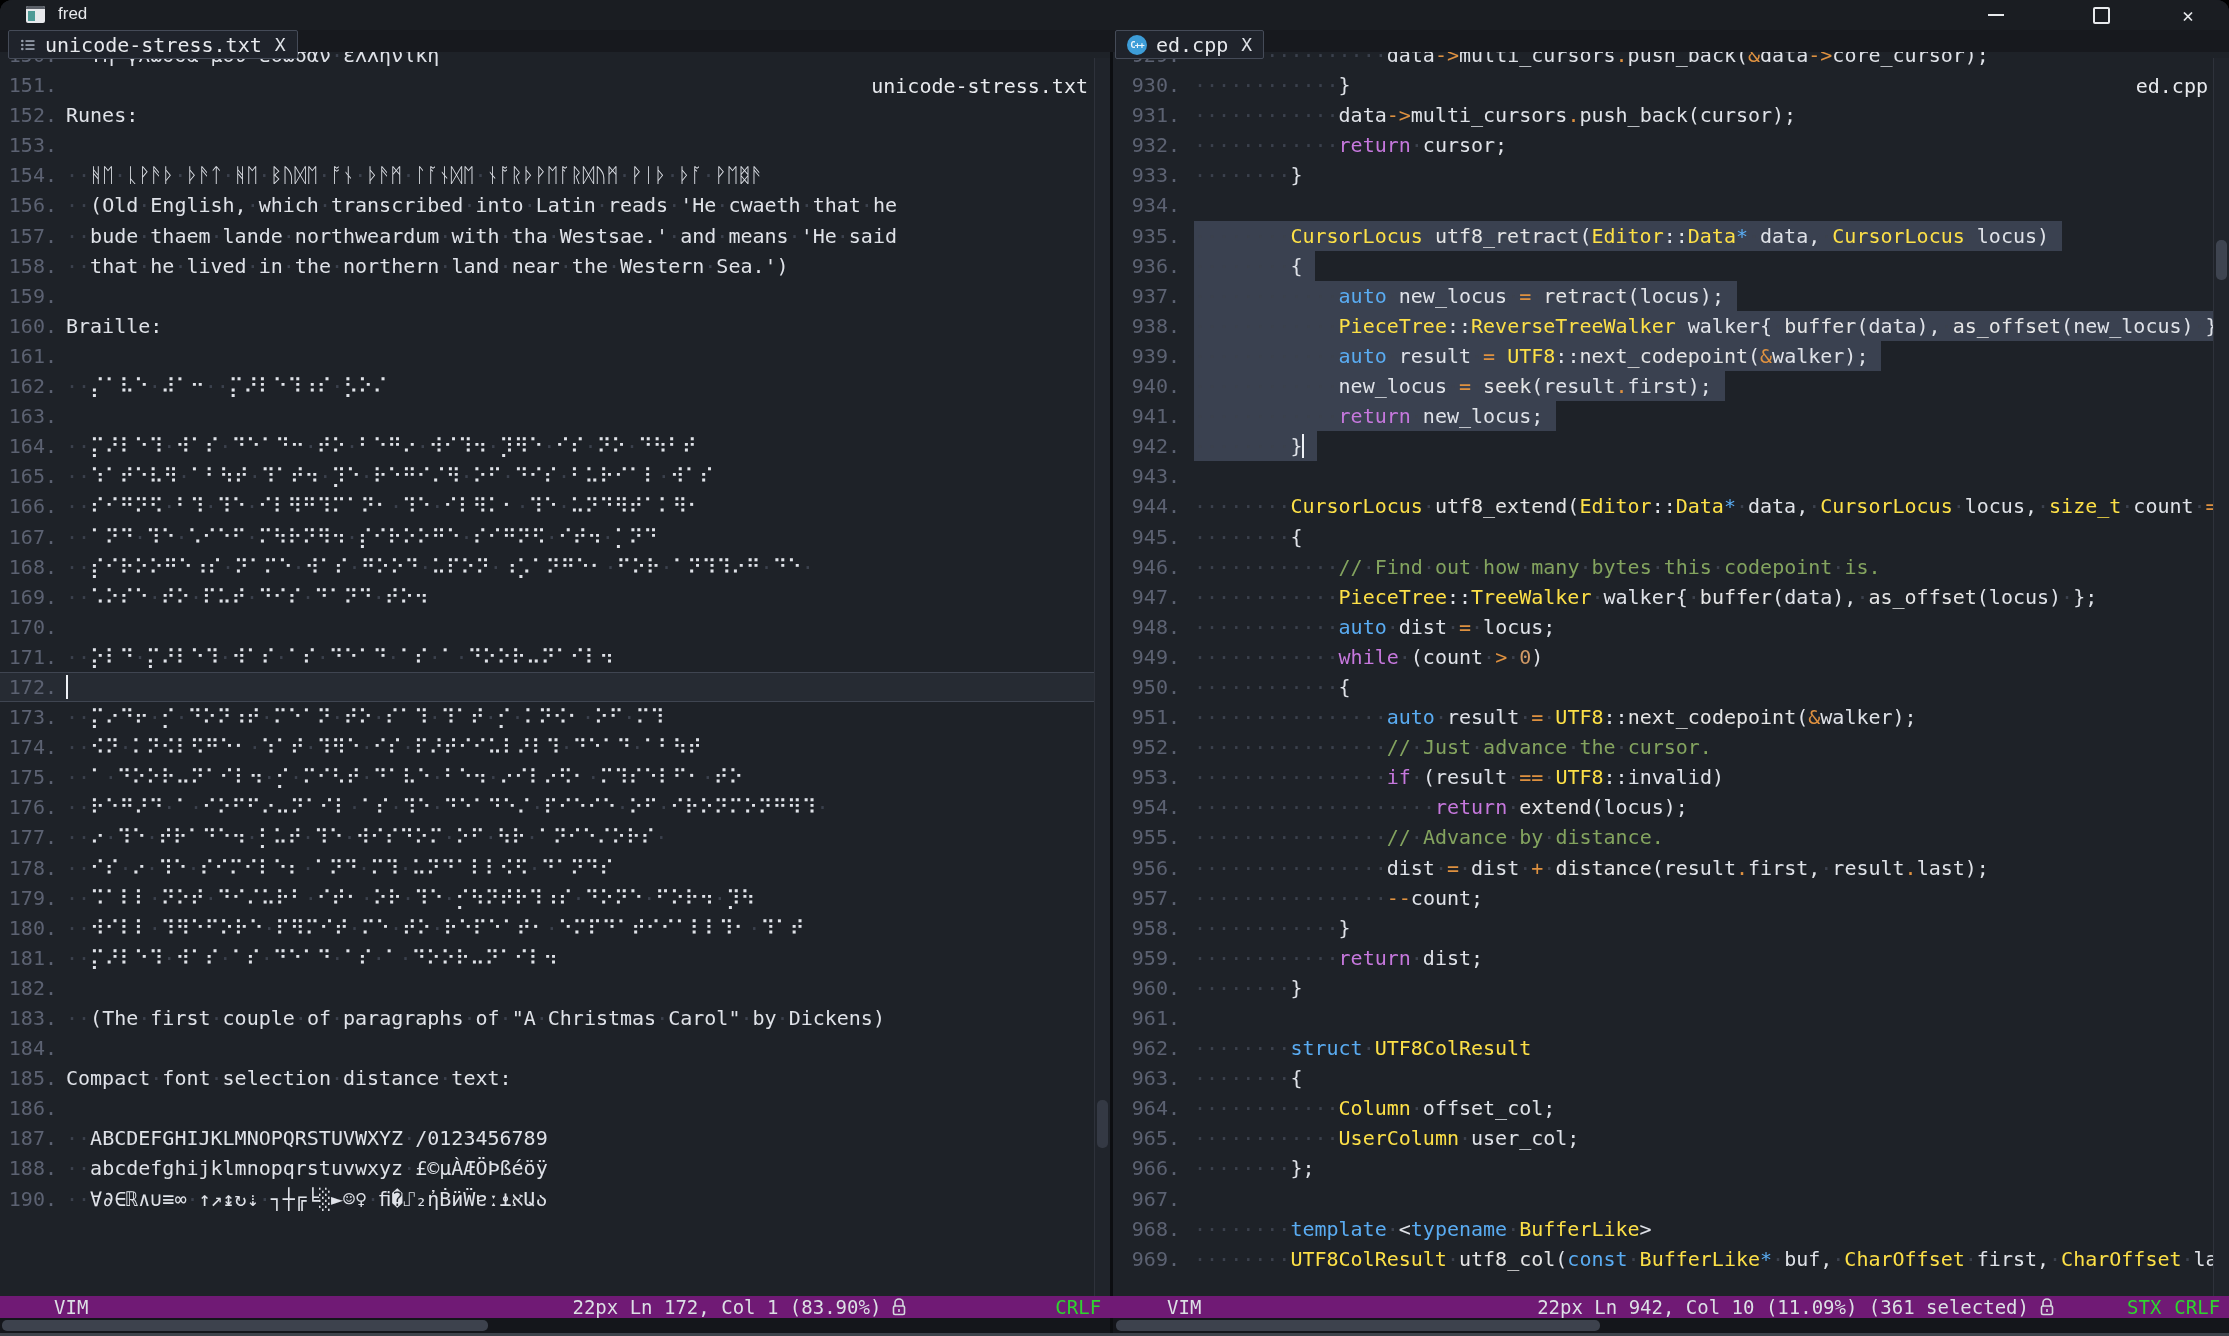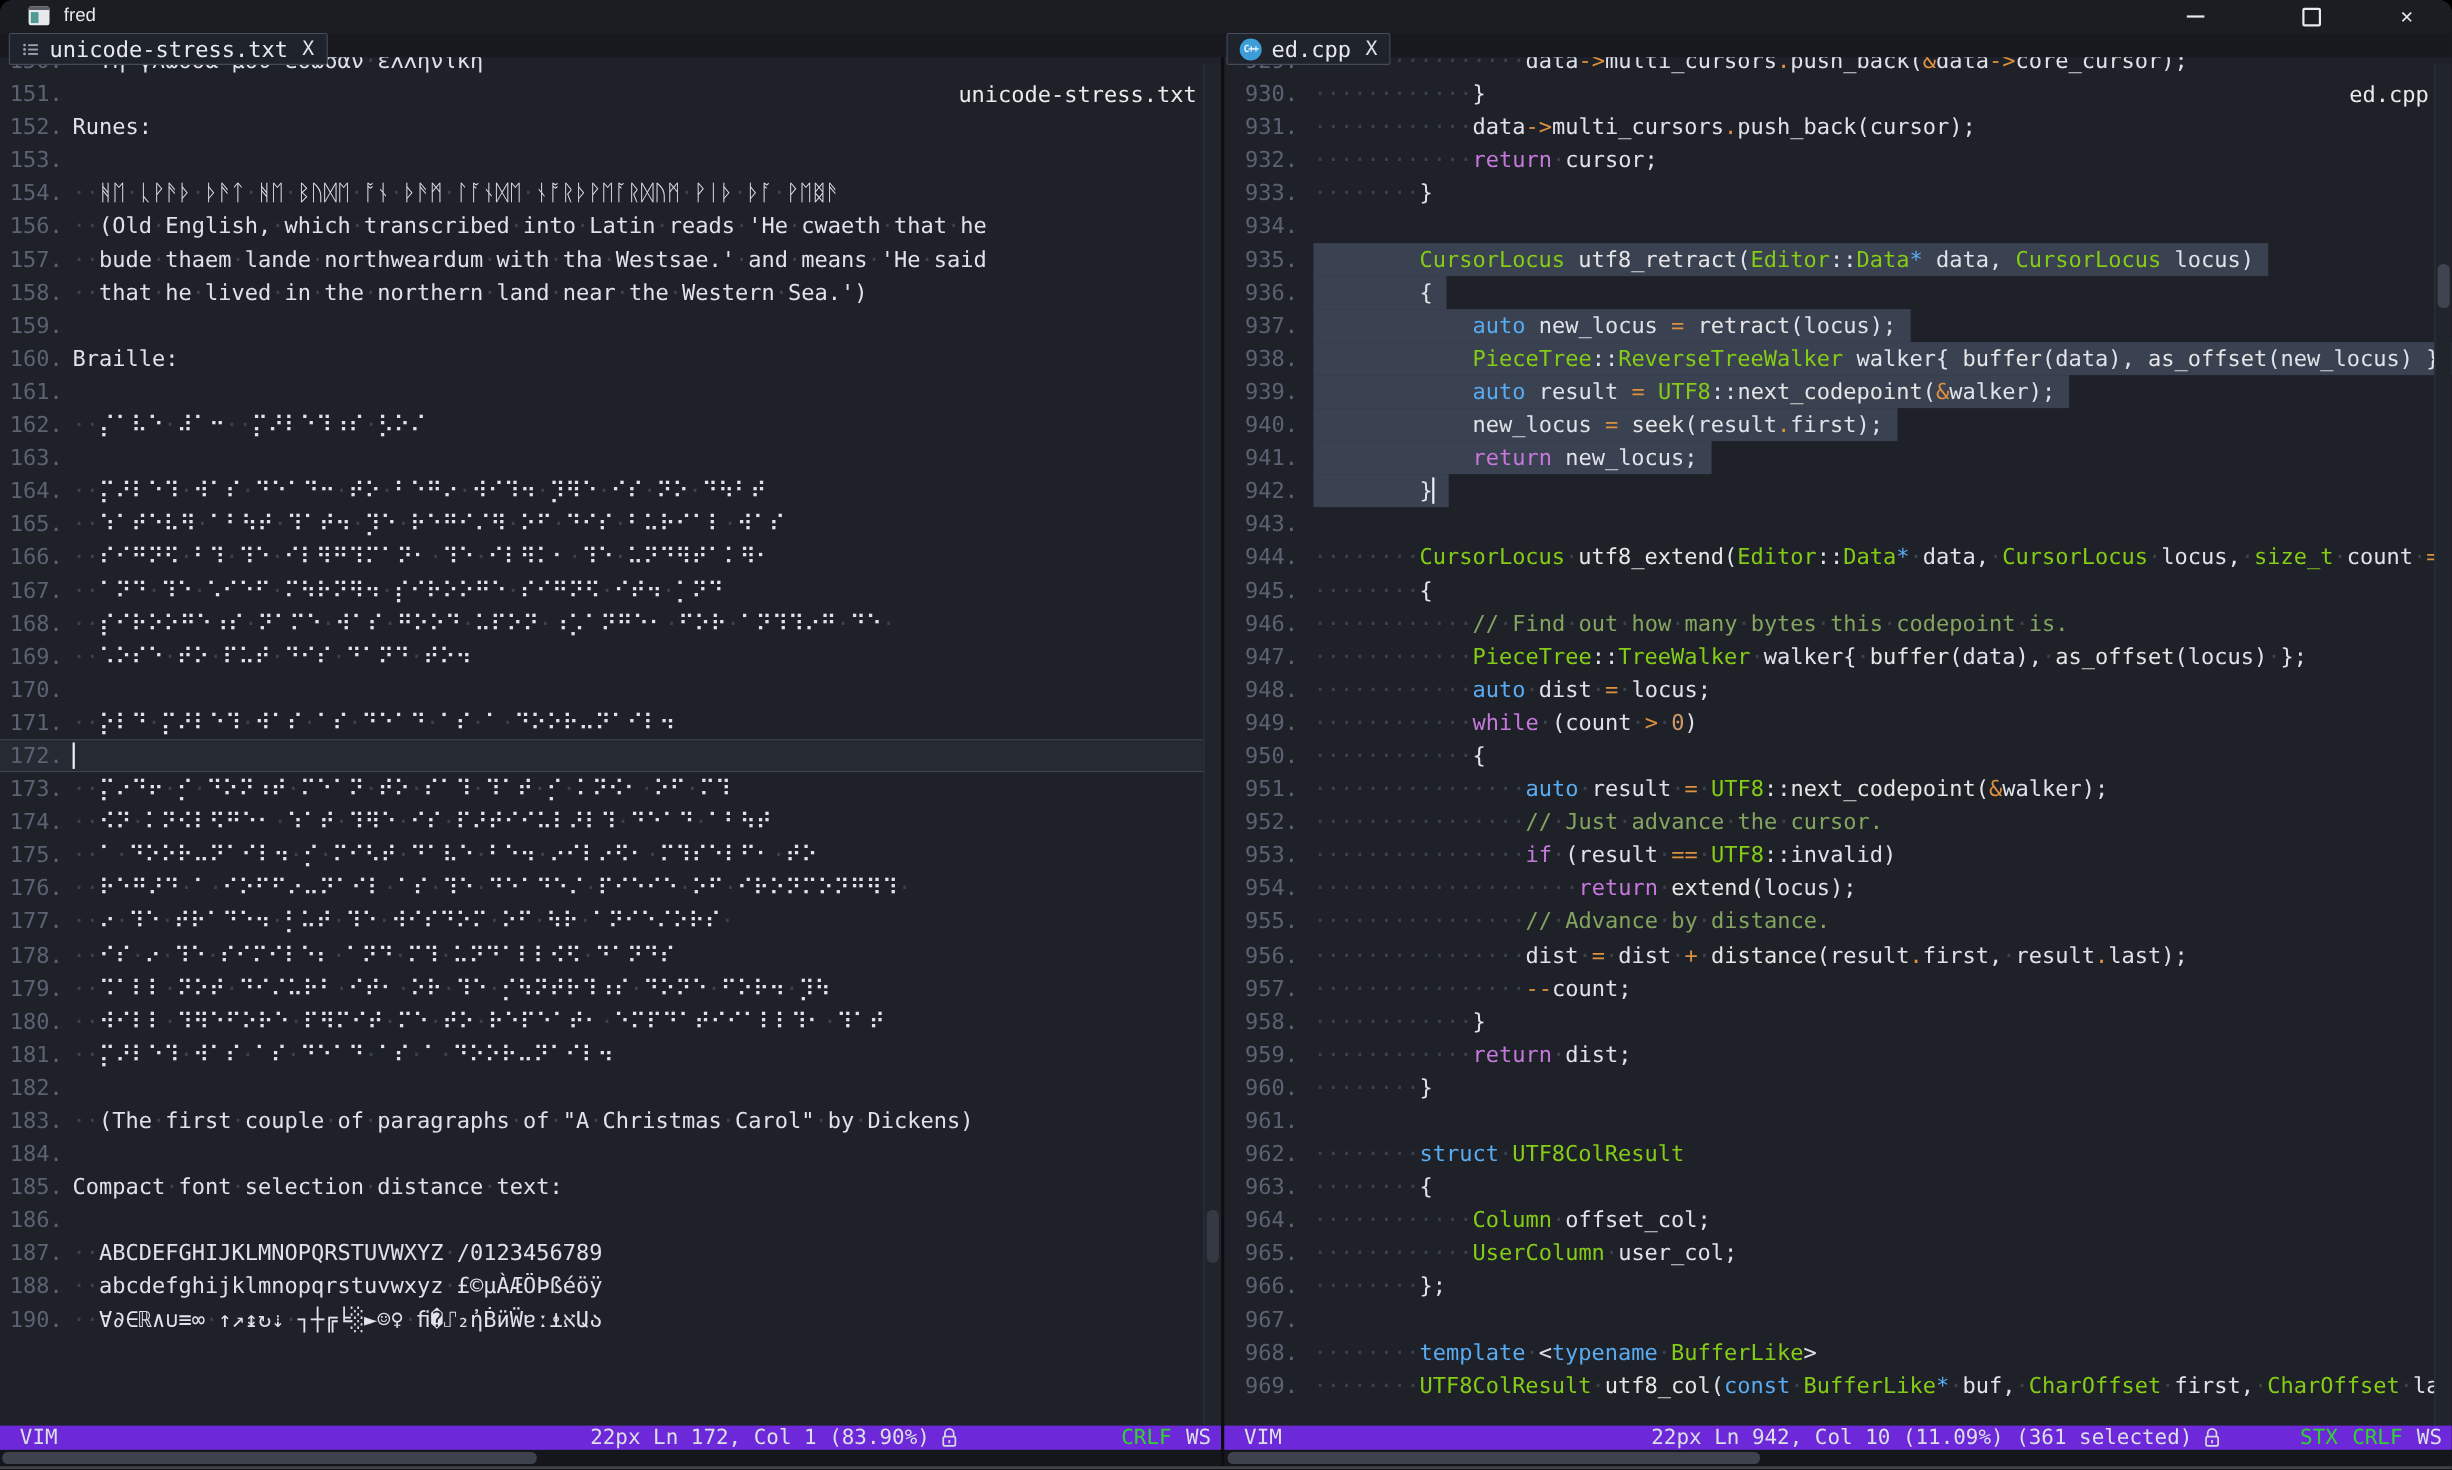--- a/index.html
+++ b/index.html
@@ -33,36 +33,36 @@
   .row{display:flex;height:30.1px;line-height:30.1px;font-size:20px;white-space:pre;}
   .num{flex:none;text-align:right;color:#5c6272;}
   #pane-left .num{width:57px;}
   #pane-right .num{width:67px;}
   .code{white-space:pre;}
   #pane-left .code{margin-left:9px;}
   #pane-right .code{margin-left:14px;}
   .row.cur{background:#262b33;box-shadow:inset 0 1px 0 #3f4551, inset 0 -1px 0 #3f4551;}
   .code.sel{background:#3a4150;padding-right:13px;}
   .caret{display:inline-block;width:2px;height:24px;background:#eef1f6;vertical-align:-5px;}
-  .tk-p{color:#dfe2e8}.tk-k{color:#5aacf2}.tk-s{color:#c678dd}.tk-t{color:#84cc16}
+  .tk-p{color:#dfe2e8}.tk-k{color:#5aacf2}.tk-s{color:#c678dd}.tk-t{color:#fde047}
   .tk-f{color:#e5e5e5}.tk-o{color:#de9140}.tk-c{color:#84a45f}.tk-n{color:#d19a66}
   .ws{color:#3b414d}
   .fname{position:absolute;top:44px;z-index:4;color:#e8eaee;font-size:20px;}
   #pane-left .fname{right:22px;}
   #pane-right .fname{right:21px;}
   
   .vscroll{position:absolute;top:28px;bottom:0;width:15px;background:#20242b;border-left:1px solid #2e323b;z-index:3;}
   #pane-left .vscroll{right:0;}
   #pane-right .vscroll{right:0;}
   .vthumb{position:absolute;left:2px;width:11px;border-radius:5px;background:#3e4450;}
   #vthumb-left{top:1042px;height:48px;background:#343944;}
   #vthumb-right{top:182px;height:40px;}
   #divider{position:absolute;left:1110px;top:30px;width:3px;height:1303px;background:#0c0e11;z-index:4;}
   
-  .status{position:absolute;top:1296px;height:22px;display:flex;align-items:center;font-size:19px;color:#dcdfe5;z-index:4;background:#6d28d9;}
+  .status{position:absolute;top:1296px;height:22px;display:flex;align-items:center;font-size:19px;color:#dcdfe5;z-index:4;background:#701a75;padding-left:36px;}
   #status-left{left:0;width:1110px;}
   #status-right{left:1113px;width:1116px;}
   .mode{margin-left:18px;}
   .sp{flex:1;}
   .lock{margin:0 10px;}
   .flags{display:flex;gap:13px;margin-right:9px;}
   .flag.green{color:#2fd42f;}
   .gapL{width:138px;}.gapR{width:62px;}
   
   .hscroll{position:absolute;top:1318px;height:15px;background:#14161b;z-index:3;}

